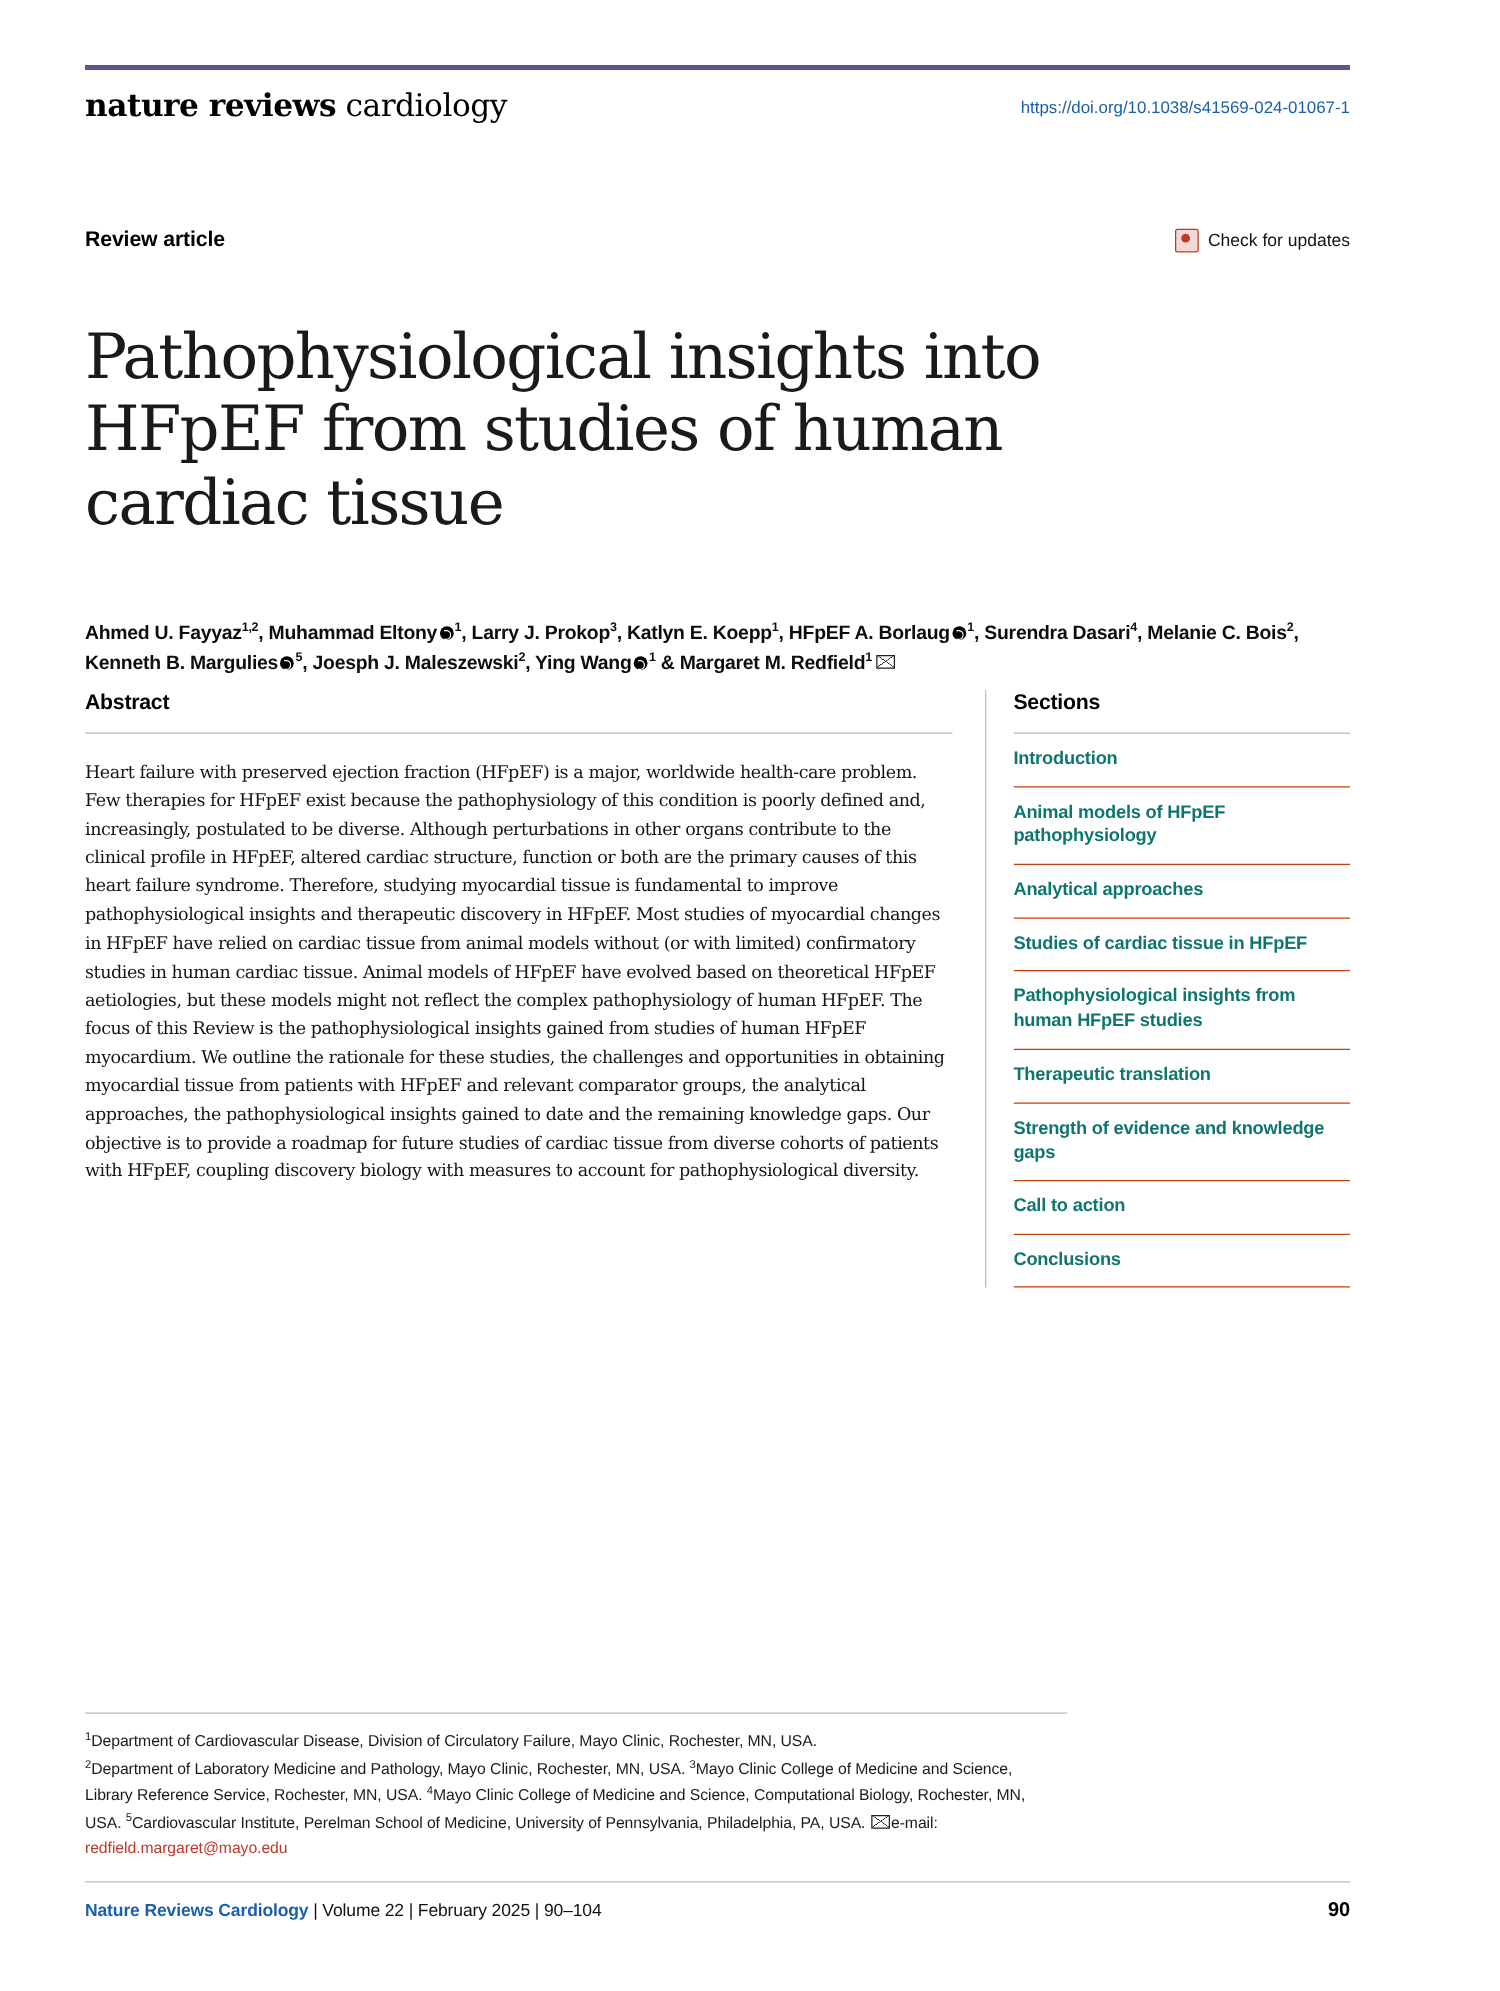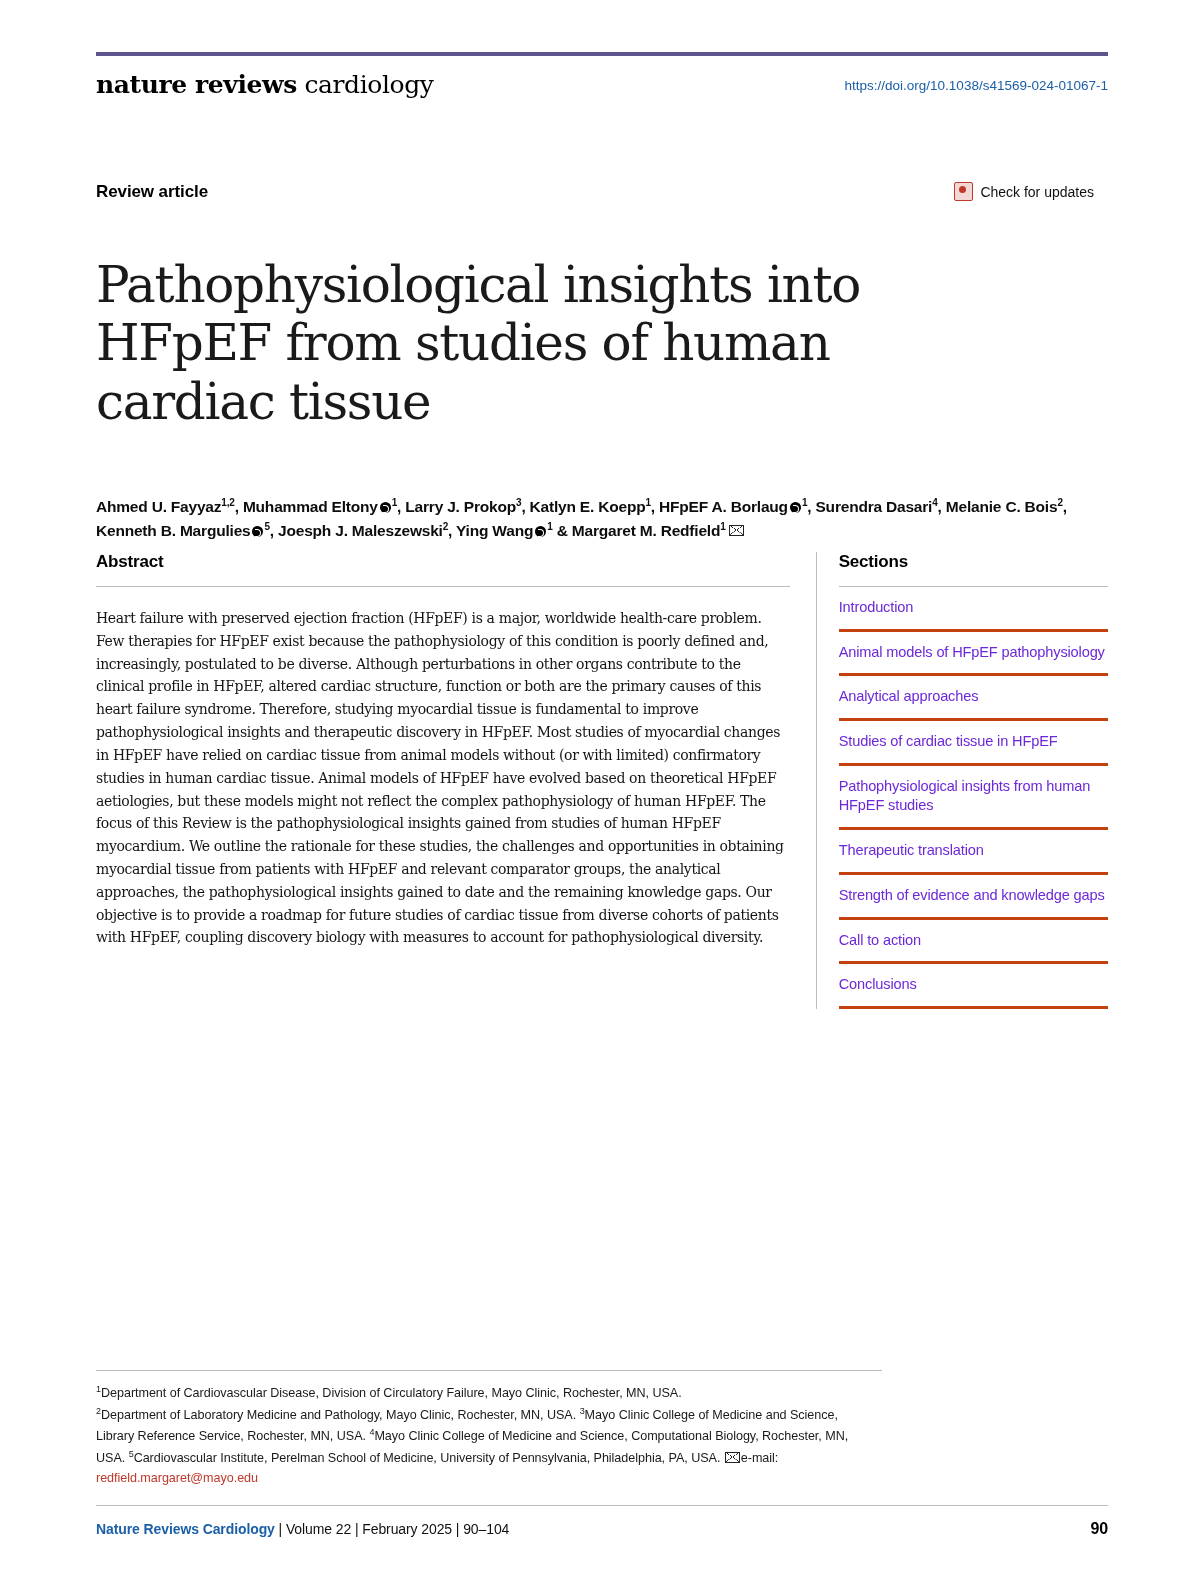--- a/index.html
+++ b/index.html
@@ -14,21 +14,20 @@
     color: #000000;
     position: relative;
     overflow: hidden;
   }
   .page {
     position: relative;
     width: 1148px;
     height: 1593px;
     box-sizing: border-box;
     padding: 0 68px;
-    margin-left: 28px;
   }
 
   
   .top-rule {
     position: absolute;
     left: 68px;
     right: 68px;
     top: 52px;
     height: 4px;
     background: #5c558e;
@@ -64,24 +63,24 @@
     color: #1b5fa8;
     text-decoration: none;
     margin-top: 6px;
     white-space: nowrap;
   }
 
   
   .kicker-row {
     position: absolute;
     left: 68px;
-    right: 82px;
+    right: 68px;
     top: 182px;
     display: flex;
-    align-items: flex-start;
+    align-items: center;
     justify-content: space-between;
   }
   .kicker {
     font-size: 17px;
     font-weight: 700;
     letter-spacing: -0.1px;
   }
   .check-updates {
     display: flex;
     align-items: center;
@@ -225,22 +224,23 @@
   .sections-list {
     list-style: none;
     margin: 0;
     padding: 0;
   }
   .sections-list li {
     font-size: 14.6px;
     line-height: 1.35;
     letter-spacing: -0.15px;
     padding: 11px 0 11px 0;
-    border-bottom: 3px solid #c2410c;
-    color: #6d28d9;
+    border-bottom: 1px solid #c2410c;
+    color: #0f766e;
+    font-weight: bold;
   }
   .sections-list li:first-child {
     border-top: 1px solid #bcbcbc;
   }
 
   
   .affil {
     position: absolute;
     left: 68px;
     top: 1370px;

